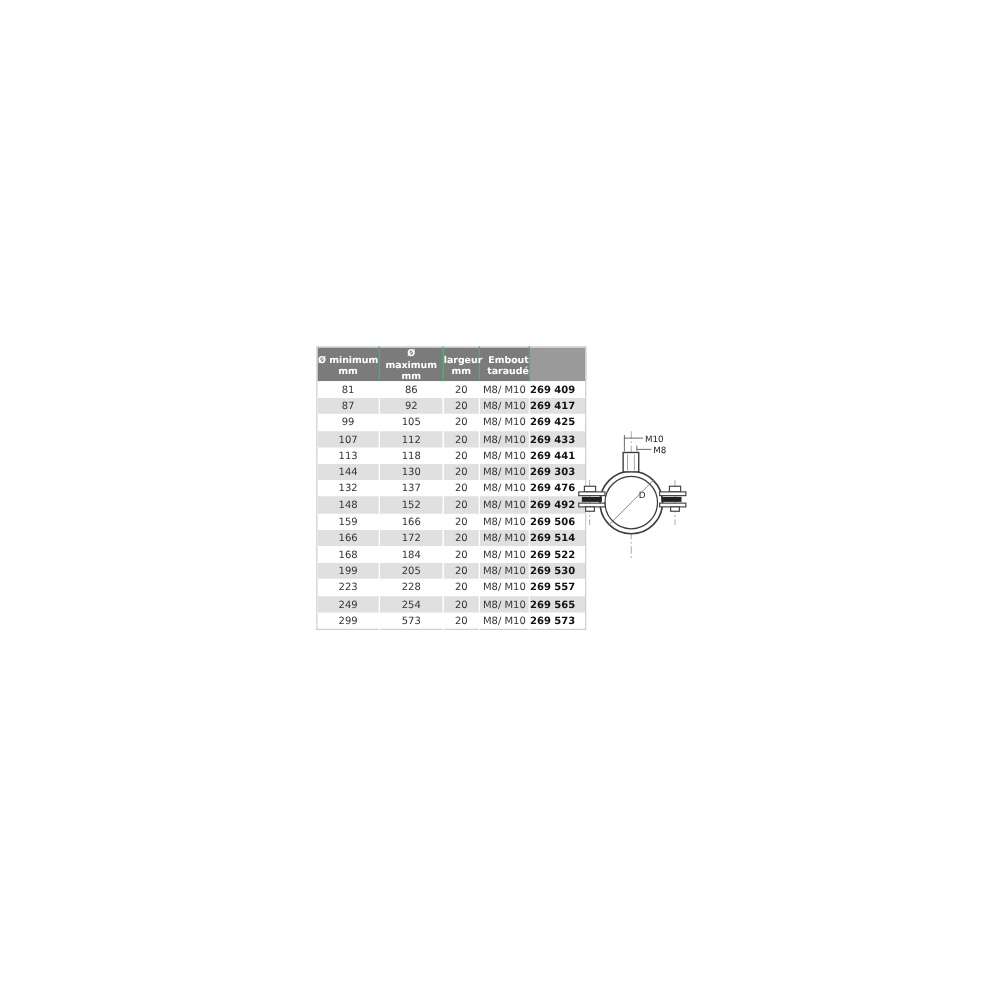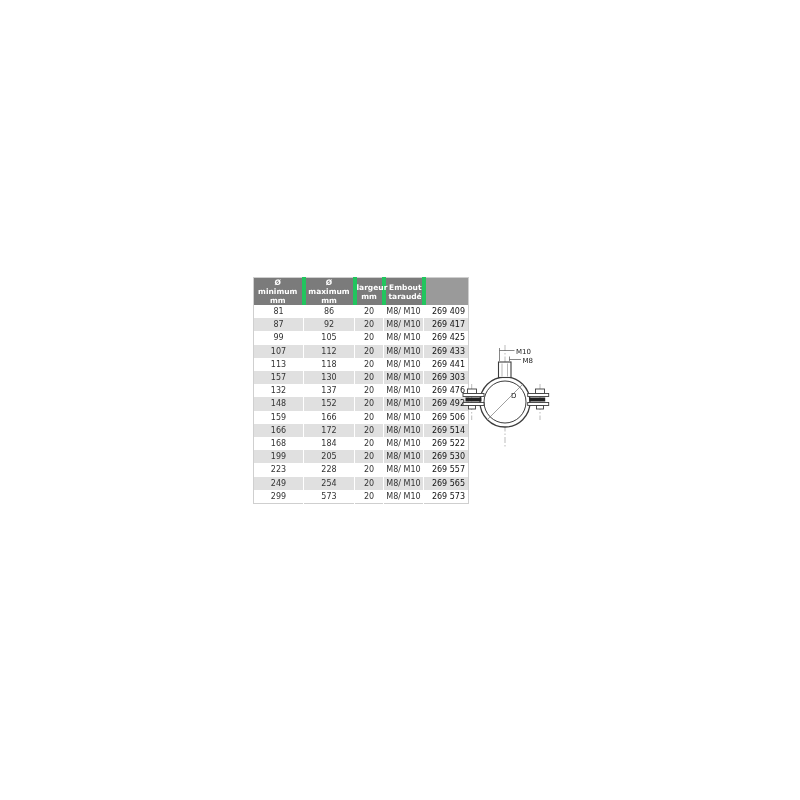--- a/index.html
+++ b/index.html
@@ -28,44 +28,44 @@
   }
   table.product-table th {
     background: var(--header_bg, #7b7b7b);
     color: var(--header_text, #fff);
     font-weight: bold;
     font-size: 7.5px;
     line-height: 9px;
     height: 19px;
     padding: 0;
     text-align: center;
-    border-right: 4px solid #22c55e;
+    border-right: 1px solid #22c55e;
     vertical-align: middle;
   }
   table.product-table th.h-thread {
     text-align: right;
     padding-left: 3px;
   }
   table.product-table th.h-ref {
     background: var(--header_bg_empty, #9a9a9a);
     border-right: none;
   }
   table.product-table td {
     height: 13.2px;
     line-height: 13.2px;
     padding: 0;
     text-align: center;
     border-right: 1px solid #ffffff;
     white-space: nowrap;
     overflow: hidden;
   }
   table.product-table td.c-ref {
-    text-align: right;
+    text-align: left;
     padding-right: 3px;
-    font-weight: normal;
+    font-weight: bold;
     color: var(--ref_text, #111);
     border-right: none;
   }
   table.product-table tbody tr:nth-child(odd)  { background: var(--row_bg, #ffffff); }
   table.product-table tbody tr:nth-child(even) { background: var(--row_alt_bg, #e0e0e0); }
 
   svg.clamp-diagram {
     position: absolute;
     left: 450px;
     top: 330px;
@@ -140,21 +140,21 @@
           <td class="c-ref">269 433</td>
         </tr>
         <tr>
           <td class="c-min">113</td>
           <td class="c-max">118</td>
           <td class="c-width">20</td>
           <td class="c-thread">M8/ M10</td>
           <td class="c-ref">269 441</td>
         </tr>
         <tr>
-          <td class="c-min">157</td>
+          <td class="c-min">144</td>
           <td class="c-max">130</td>
           <td class="c-width">20</td>
           <td class="c-thread">M8/ M10</td>
           <td class="c-ref">269 303</td>
         </tr>
         <tr>
           <td class="c-min">132</td>
           <td class="c-max">137</td>
           <td class="c-width">20</td>
           <td class="c-thread">M8/ M10</td>

